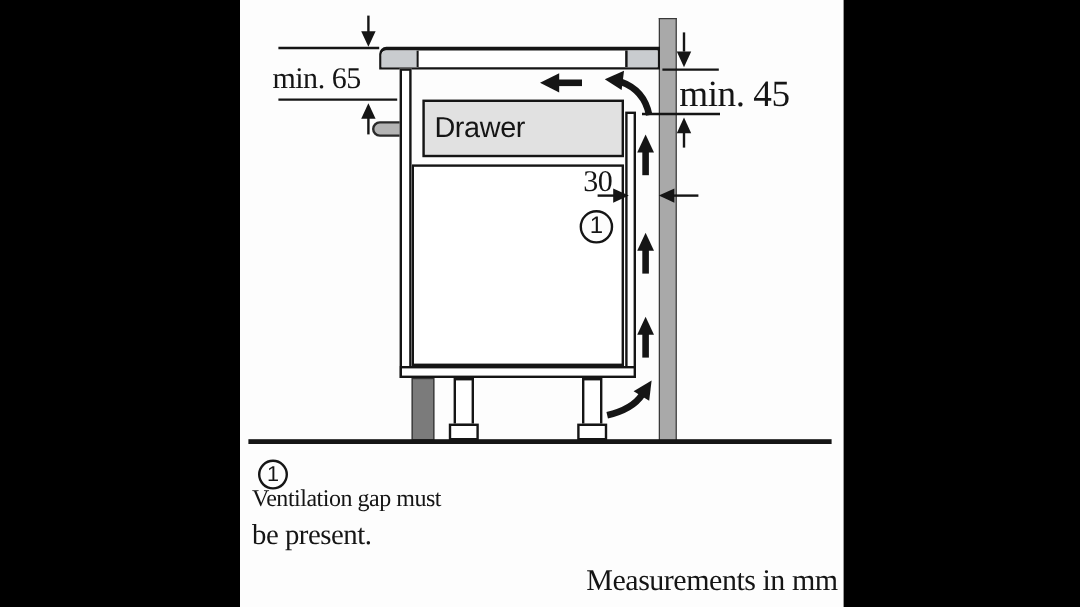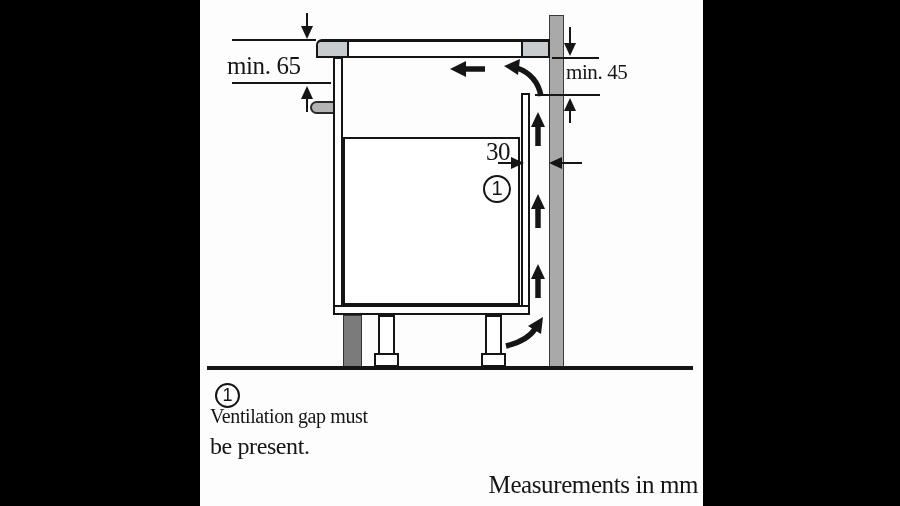--- a/index.html
+++ b/index.html
@@ -43,21 +43,21 @@
   .plinth{left:343px;top:315px;width:19px;height:52px;background:var(--plinth-gray);border:1px solid #333;}
   .leg{background:#fff;border:2px solid var(--line-black);}
   .legA-shaft{left:378px;top:315px;width:17px;height:40px;}
   .legA-foot{left:374px;top:353px;width:25px;height:14px;}
   .legB-shaft{left:485px;top:315px;width:17px;height:40px;}
   .legB-foot{left:481px;top:353px;width:25px;height:14px;}
   .floor{left:207px;top:366px;width:486px;height:4px;background:var(--line-black);}
   
   .lbl{white-space:nowrap;line-height:1;letter-spacing:-0.4px;font-family:Liberation Serif, serif;}
   .dim-left{left:227px;top:53px;font-size:25px;}
-  .dim-right{left:566px;top:62px;font-size:21px;}
+  .dim-right{left:566px;top:62px;font-size:31px;}
   .dim-20{left:486px;top:139px;font-size:25px;}
   .callout{border:2.5px solid var(--line-black);border-radius:50%;background:var(--canvas-white);
         text-align:center;}
   .callout-diagram{left:483px;top:175px;width:28px;height:28px;font-size:20px;line-height:23px;}
   .callout-legend{left:215px;top:383px;width:25px;height:25px;font-size:18px;line-height:20px;}
   .note1{left:210px;top:406px;font-size:20px;}
   .note2{left:210px;top:434px;font-size:24px;}
   .units{left:420px;top:472px;width:278px;font-size:25px;text-align:right;}
   
   svg.overlay{position:absolute;left:0;top:0;width:900px;height:506px;pointer-events:none;}
@@ -75,20 +75,23 @@
   <div class="abs wall"></div>
 
   <div class="abs cooktop">
     <div class="abs cap-left"></div>
     <div class="abs cap-right"></div>
   </div>
 
   <div class="abs lug"></div>
   <div class="abs side-panel"></div>
 
+  <div class="abs drawer">
+    <span>Drawer</span>
+  </div>
 
   <div class="abs compartment"></div>
   <div class="abs back-panel"></div>
   <div class="abs bottom-slab"></div>
   <div class="abs plinth"></div>
 
   <div class="abs leg legA-shaft"></div>
   <div class="abs leg legA-foot"></div>
   <div class="abs leg legB-shaft"></div>
   <div class="abs leg legB-foot"></div>

